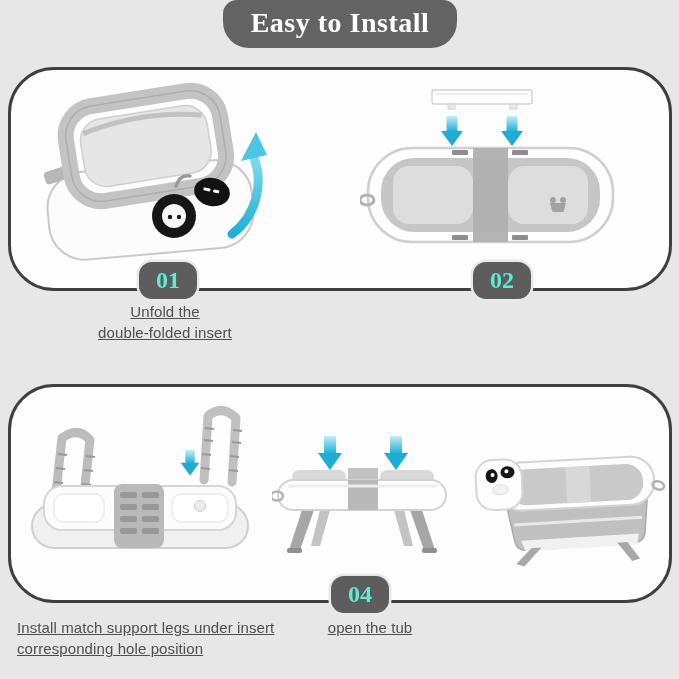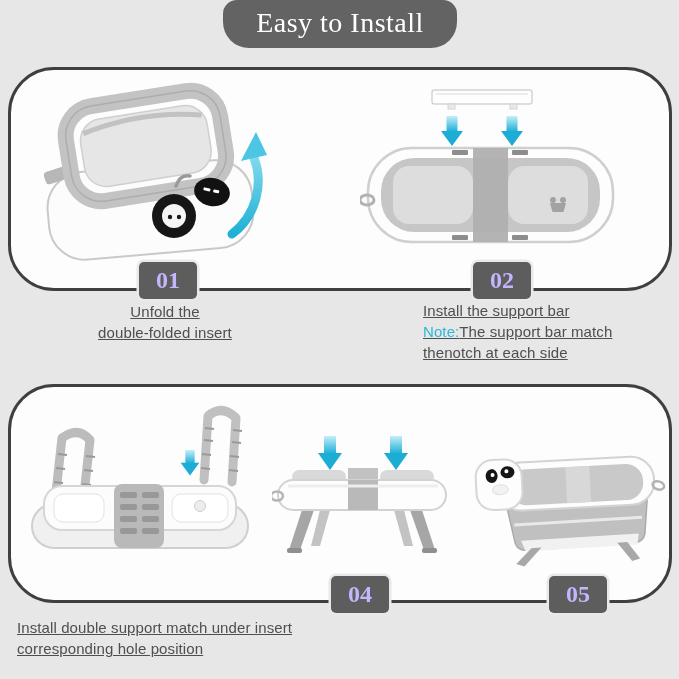--- a/index.html
+++ b/index.html
@@ -8,33 +8,33 @@
     background:#e7e7e7; overflow:hidden;
     font-family:"Liberation Sans", sans-serif;
   }
   .banner {
     position:absolute; left:223px; top:0; width:234px; height:48px;
     background:#636363; border-radius:14px 14px 26px 26px;
     display:flex; align-items:center; justify-content:center;
   }
   .banner-text {
     color:#ffffff; font-family:"Liberation Serif", serif;
-    font-weight:normal; font-size:28px; letter-spacing:0.5px; padding-bottom:3px;
+    font-weight:bold; font-size:28px; letter-spacing:0.5px; padding-bottom:3px;
   }
   .panel {
     position:absolute; left:8px; width:664px; box-sizing:border-box;
     background:#fdfdfd; border:3px solid #3f3f3f; border-radius:46px;
   }
   #panel-top    { top:67px;  height:224px; }
   #panel-bottom { top:384px; height:219px; }
   .badge {
     position:absolute; width:58px; height:37px;
-    background:#5d5d5d; border-radius:5px;
+    background:#5d5d5d; border-radius:13px;
     box-shadow:0 0 0 2.5px #e9e9e9;
-    color:#c4b5fd; font-family:"Liberation Serif", serif; font-weight:bold;
+    color:#5eead4; font-family:"Liberation Serif", serif; font-weight:bold;
     font-size:24px; display:flex; align-items:center; justify-content:center;
     z-index:5;
   }
   .caption {
     position:absolute; color:#4f4f4f; font-size:15px; line-height:21px;
     letter-spacing:0.1px; z-index:4;
   }
   .caption div { white-space:nowrap;text-decoration:underline; }
   .caption.center { text-align:center; }
   .note { color:#2fb6d9; }
@@ -252,37 +252,32 @@
         <circle cx="35" cy="68" r="2" fill="#ffffff"></circle>
         <ellipse cx="28" cy="86" rx="8" ry="5" fill="#f2f2f2" stroke="#e0e0e0"></ellipse>
       </g>
       <ellipse cx="186" cy="90" rx="6" ry="4" fill="none" stroke="#b3b3b3" stroke-width="2.5" transform="rotate(20 186 90)"></ellipse>
     </g>
   </svg>
 
   <div class="badge" style="left:139px;top:262px">01</div>
   <div class="badge" style="left:473px;top:262px">02</div>
   <div class="badge" style="left:331px;top:576px">04</div>
-  <div class="badge" style="left:549px;top:576px">05</div>
 
   <div class="caption center" style="left:35px;top:301px;width:260px">
     <div>Unfold the</div>
     <div>double-folded insert</div>
   </div>
 
-  <div class="caption" style="left:423px;top:300px;width:250px">
-    <div>Install the support bar</div>
-    <div><span class="note">Note:</span><span>The support bar match</span></div>
-    <div>thenotch at each side</div>
-  </div>
 
   <div class="caption" style="left:17px;top:617px;width:300px">
-    <div>Install double support match under insert</div>
+    <div>Install match support legs under insert</div>
     <div>corresponding hole position</div>
   </div>
 
   <div class="caption center" style="left:290px;top:617px;width:160px">
+    <div>open the tub</div>
   </div>
 
   <div class="caption center" style="left:497px;top:617px;width:162px">
   </div>
 
 </div>
 
 </body></html>

